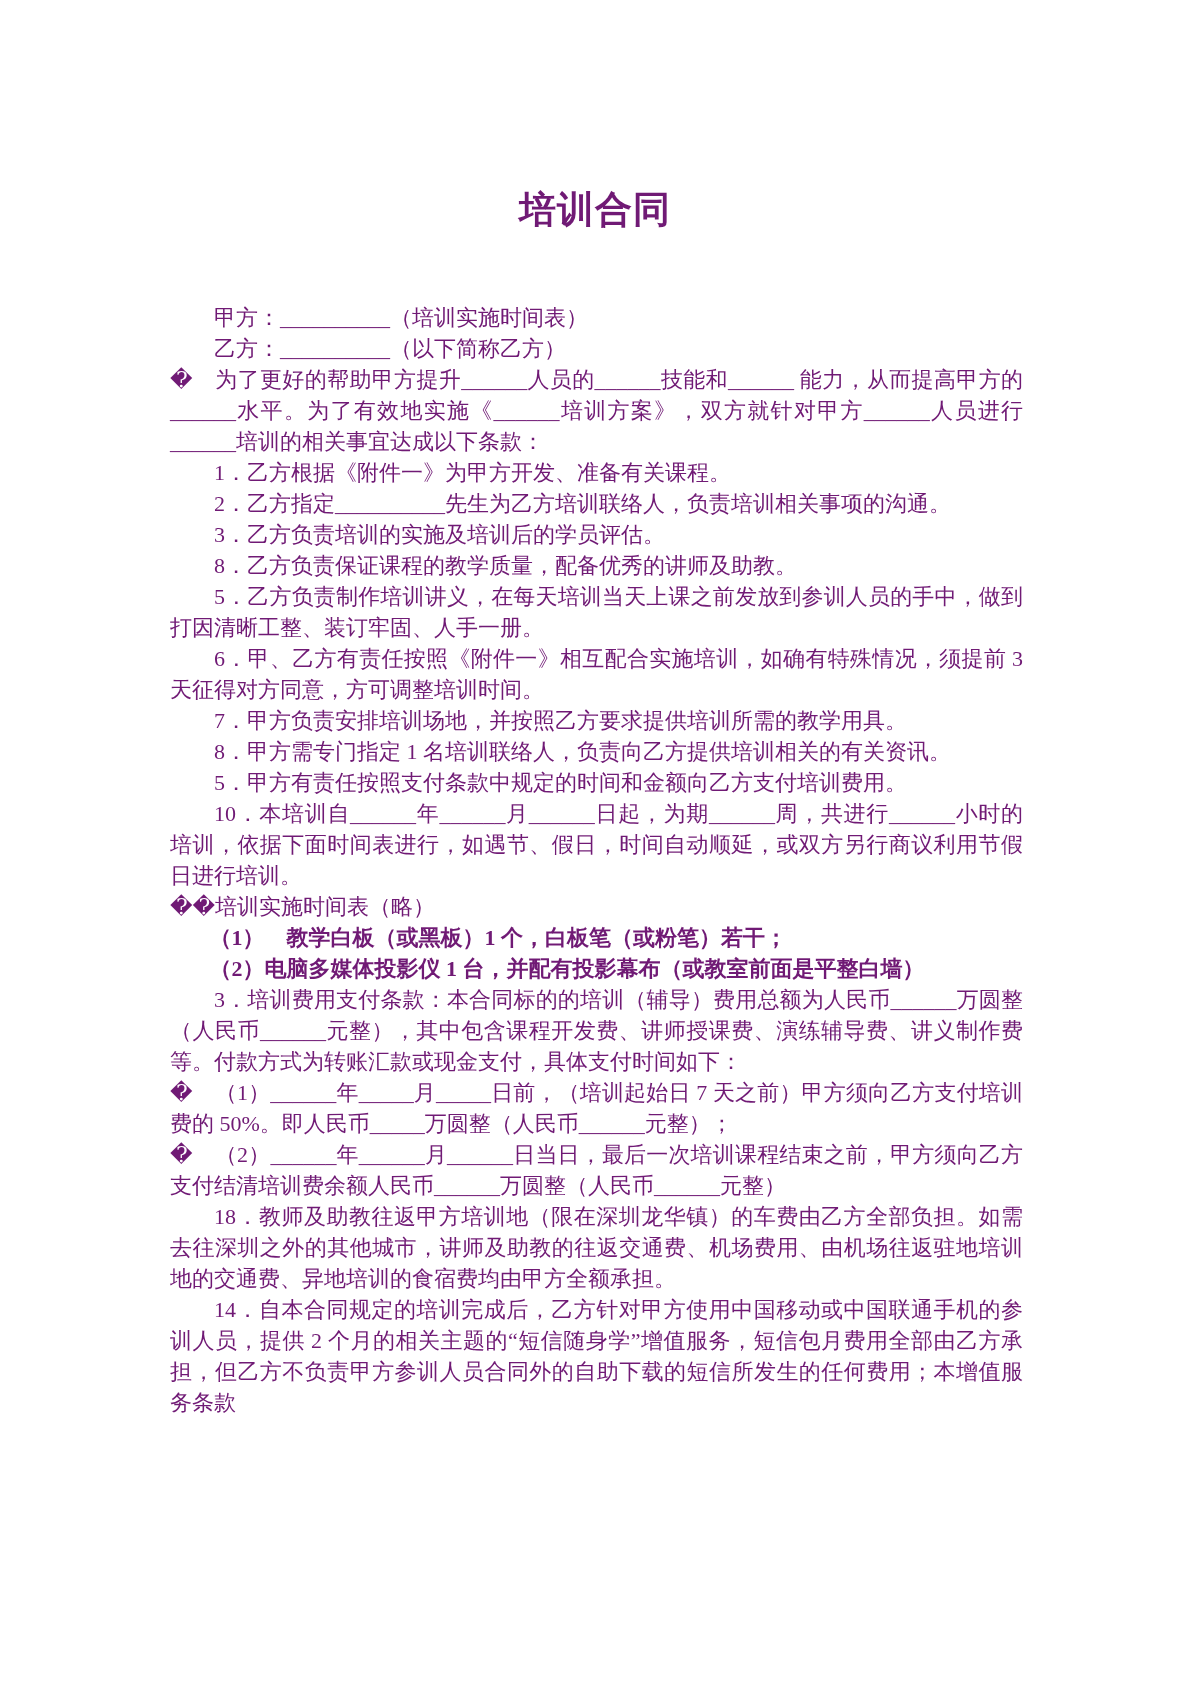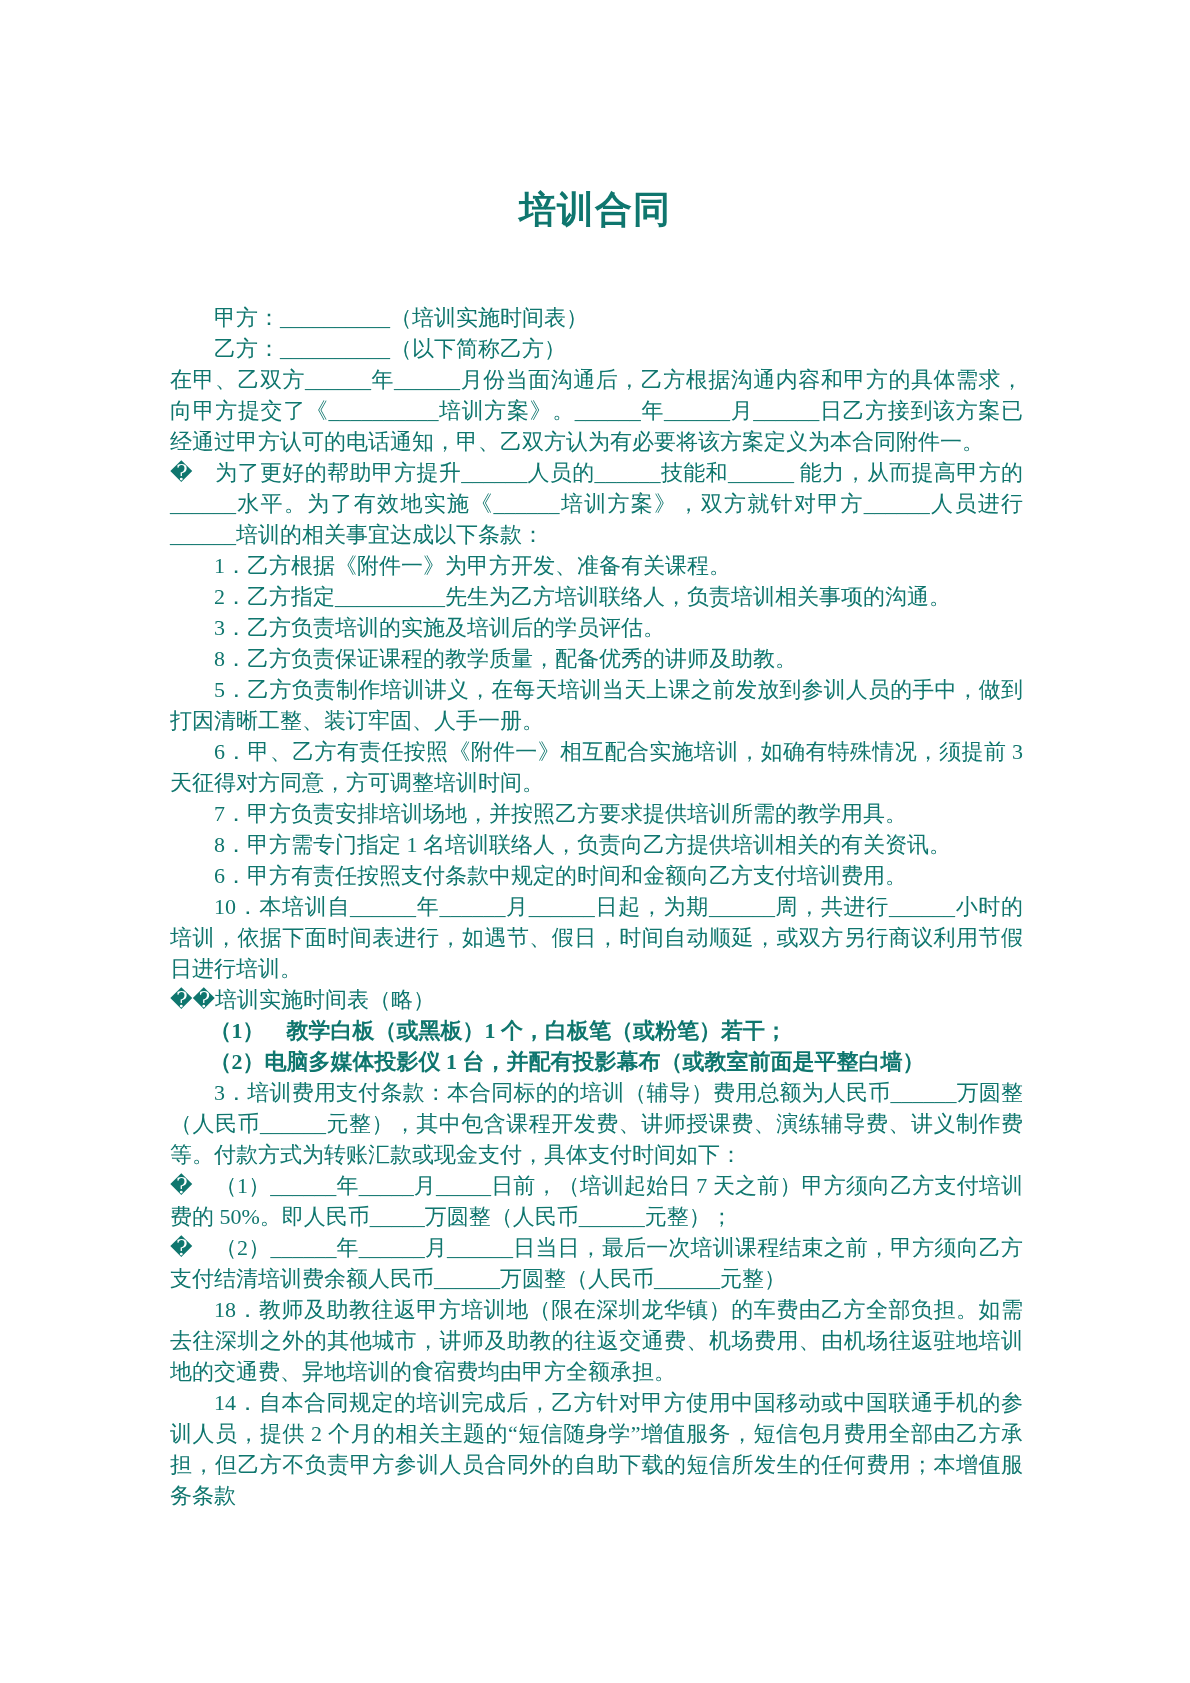--- a/index.html
+++ b/index.html
@@ -2,21 +2,21 @@
 <html lang="zh"><head>
 <meta charset="utf-8">
 <style>
   html, body { margin: 0; padding: 0; background: #ffffff; }
   .page {
     position: relative;
     width: 1190px;
     height: 1683px;
     margin: 0 auto;
     background: #ffffff;
-    color: #0f766e;
+    color: #701a75;
     font-family: "Liberation Serif", "DejaVu Serif", serif;
     overflow: hidden;
   }
   .doc-title {
     margin: 0;
     padding-top: 188px;
     text-align: center;
     font-size: 37px;
     line-height: 44px;
     font-weight: 700;
@@ -36,31 +36,30 @@
   p.flush  { text-indent: 0; }
 </style>
 </head>
 <body>
 
 <div class="page">
   <h1 class="doc-title">培训合同</h1>
   <div class="doc-body">
     <p class="indent">甲方：__________（培训实施时间表）</p>
     <p class="indent">乙方：__________（以下简称乙方）</p>
-    <p class="flush">在甲、乙双方______年______月份当面沟通后，乙方根据沟通内容和甲方的具体需求，向甲方提交了《__________培训方案》。______年______月______日乙方接到该方案已经通过甲方认可的电话通知，甲、乙双方认为有必要将该方案定义为本合同附件一。</p>
     <p class="flush">�　为了更好的帮助甲方提升______人员的______技能和______ 能力，从而提高甲方的______水平。为了有效地实施《______培训方案》，双方就针对甲方______人员进行______培训的相关事宜达成以下条款：</p>
     <p class="indent">1．乙方根据《附件一》为甲方开发、准备有关课程。</p>
     <p class="indent">2．乙方指定__________先生为乙方培训联络人，负责培训相关事项的沟通。</p>
     <p class="indent">3．乙方负责培训的实施及培训后的学员评估。</p>
     <p class="indent">8．乙方负责保证课程的教学质量，配备优秀的讲师及助教。</p>
     <p class="indent">5．乙方负责制作培训讲义，在每天培训当天上课之前发放到参训人员的手中，做到打因清晰工整、装订牢固、人手一册。</p>
     <p class="indent">6．甲、乙方有责任按照《附件一》相互配合实施培训，如确有特殊情况，须提前 3 天征得对方同意，方可调整培训时间。</p>
     <p class="indent">7．甲方负责安排培训场地，并按照乙方要求提供培训所需的教学用具。</p>
     <p class="indent">8．甲方需专门指定 1 名培训联络人，负责向乙方提供培训相关的有关资讯。</p>
-    <p class="indent">6．甲方有责任按照支付条款中规定的时间和金额向乙方支付培训费用。</p>
+    <p class="indent">5．甲方有责任按照支付条款中规定的时间和金额向乙方支付培训费用。</p>
     <p class="indent">10．本培训自______年______月______日起，为期______周，共进行______小时的培训，依据下面时间表进行，如遇节、假日，时间自动顺延，或双方另行商议利用节假日进行培训。</p>
     <p class="flush">��培训实施时间表（略）</p>
     <p class="sub">（1）　教学白板（或黑板）1 个，白板笔（或粉笔）若干；</p>
     <p class="sub">（2）电脑多媒体投影仪 1 台，并配有投影幕布（或教室前面是平整白墙）</p>
     <p class="indent">3．培训费用支付条款：本合同标的的培训（辅导）费用总额为人民币______万圆整（人民币______元整），其中包含课程开发费、讲师授课费、演练辅导费、讲义制作费等。付款方式为转账汇款或现金支付，具体支付时间如下：</p>
     <p class="flush">�　（1）______年_____月_____日前，（培训起始日 7 天之前）甲方须向乙方支付培训费的 50%。即人民币_____万圆整（人民币______元整）；</p>
     <p class="flush">�　（2）______年______月______日当日，最后一次培训课程结束之前，甲方须向乙方支付结清培训费余额人民币______万圆整（人民币______元整）</p>
     <p class="indent">18．教师及助教往返甲方培训地（限在深圳龙华镇）的车费由乙方全部负担。如需去往深圳之外的其他城市，讲师及助教的往返交通费、机场费用、由机场往返驻地培训地的交通费、异地培训的食宿费均由甲方全额承担。</p>
     <p class="indent">14．自本合同规定的培训完成后，乙方针对甲方使用中国移动或中国联通手机的参训人员，提供 2 个月的相关主题的“短信随身学”增值服务，短信包月费用全部由乙方承担，但乙方不负责甲方参训人员合同外的自助下载的短信所发生的任何费用；本增值服务条款</p>
   </div>

